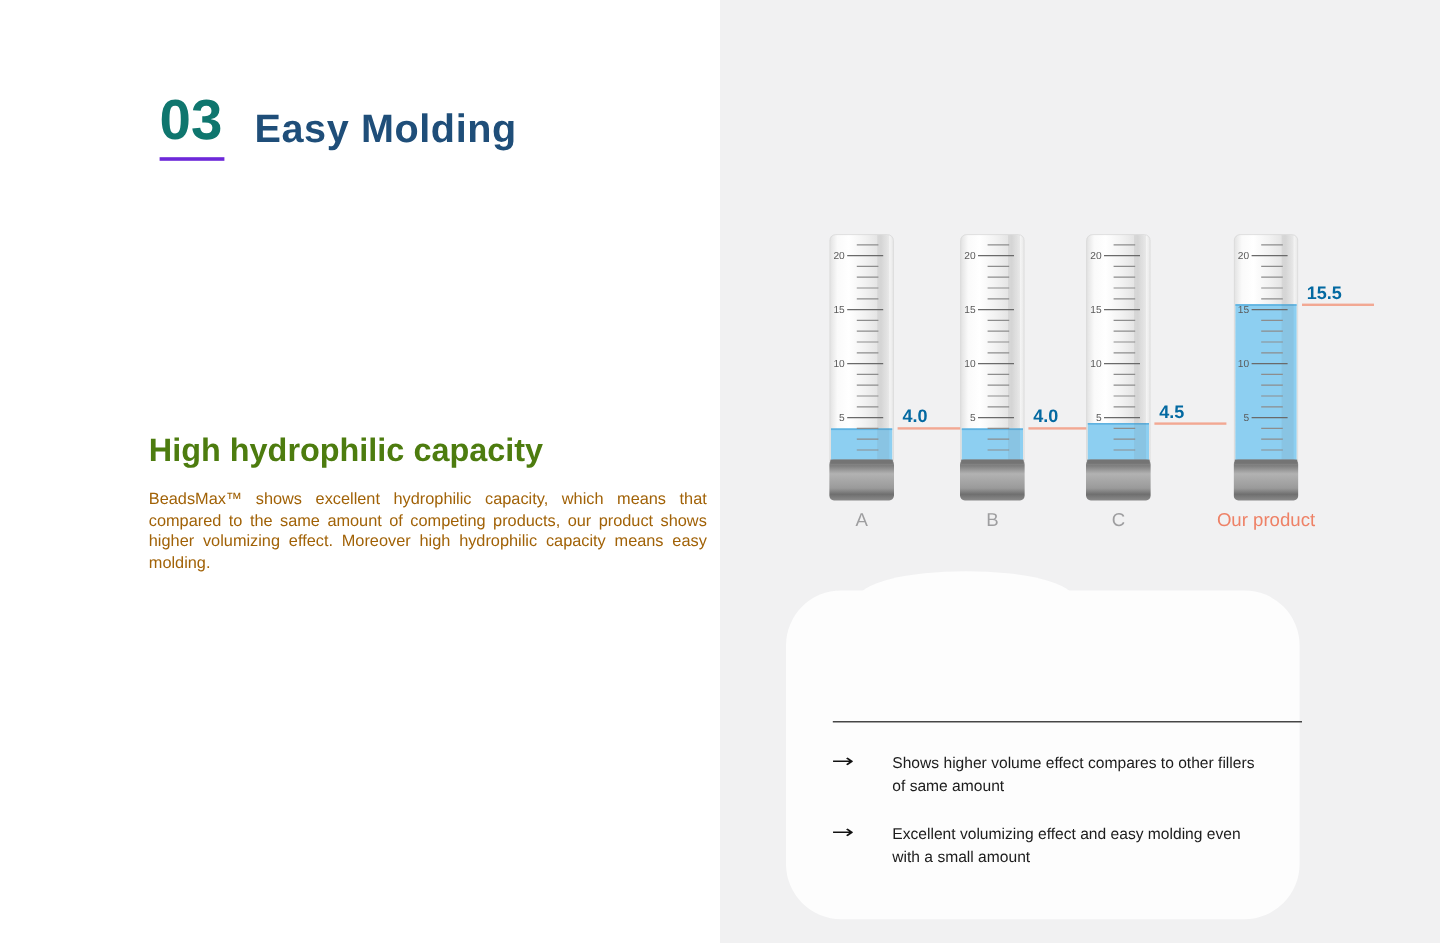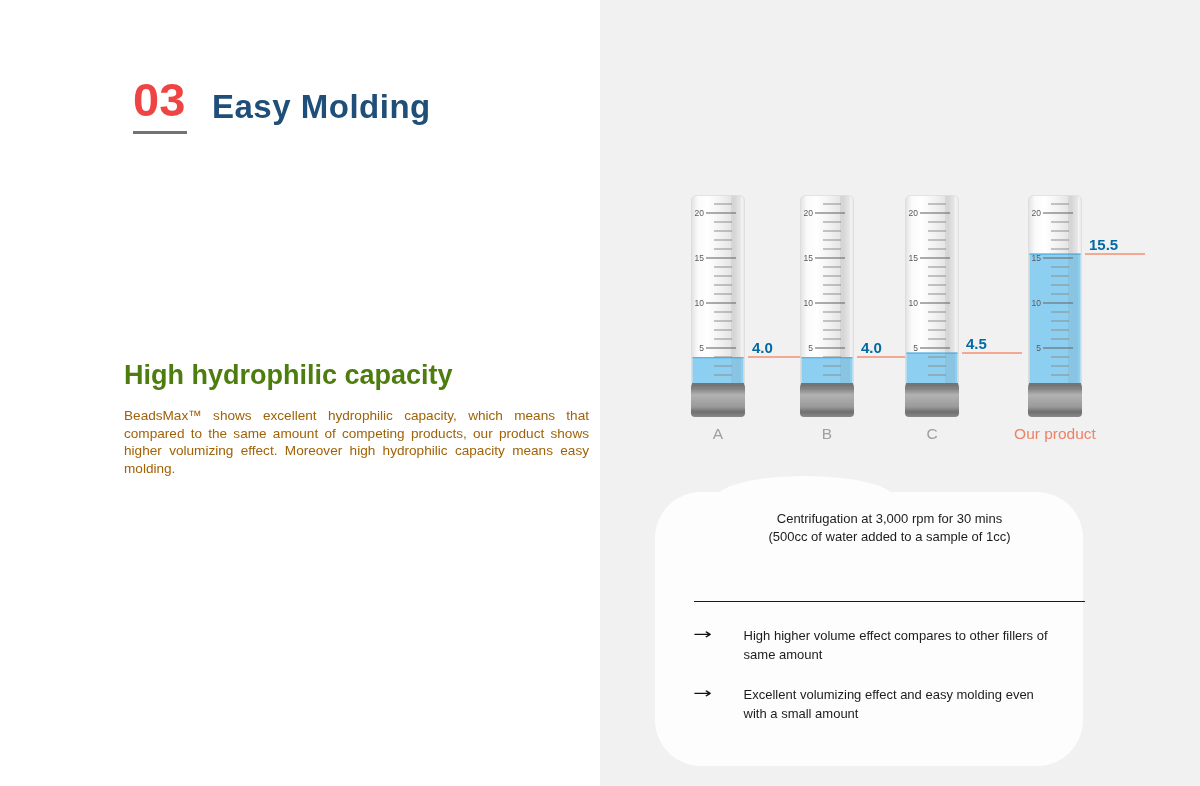--- a/index.html
+++ b/index.html
@@ -5,21 +5,21 @@
   html,body{margin:0;padding:0;background:#ffffff;}
   .stage{
     position:relative;width:1200px;height:786px;overflow:hidden;
     background:#ffffff;font-family:"Liberation Sans",sans-serif;
     -webkit-font-smoothing:antialiased;
   }
   
   .sec-head{position:absolute;left:133px;top:74px;display:flex;align-items:flex-start;}
   .sec-num{
     display:inline-block;font-size:47px;font-weight:bold;line-height:1.1;
-    color:#ef4444;border-bottom:3px solid #737373;padding:0 2px 5px 0;
+    color:#0f766e;border-bottom:3px solid #6d28d9;padding:0 2px 5px 0;
   }
   .sec-title{
     position:absolute;left:212px;top:88px;font-size:33px;font-weight:bold;color:#1F4E79;
     letter-spacing:0.5px;white-space:nowrap;
   }
   .heading{
     position:absolute;left:124px;top:360px;font-size:27px;font-weight:bold;color:#4d7c0f;
     white-space:nowrap;
   }
   .body-text{
@@ -313,30 +313,26 @@
             <rect x="1" y="188" width="52" height="3.5" fill="#747474"></rect>
           </svg>
           <div class="value-label" style="top:41.5px">15.5</div>
           <div class="cat-label highlight">Our product</div>
         </div>
       </div>
 
     <div class="blob-bump"></div>
     <div class="blob"></div>
 
-    <div class="note">
-      <div>Centrifugation at 3,000 rpm for 30 mins</div>
-      <div>(500cc of water added to a sample of 1cc)</div>
-    </div>
 
     <div class="divider"></div>
 
     <div class="bullet bullet-1">
       <span class="arrow">→</span>
-      <span class="btext">High higher volume effect compares to other fillers of same amount</span>
+      <span class="btext">Shows higher volume effect compares to other fillers of same amount</span>
     </div>
     <div class="bullet bullet-2">
       <span class="arrow">→</span>
       <span class="btext">Excellent volumizing effect and easy molding even with a small amount</span>
     </div>
   </div>
 
 </div>
 
 </body></html>

